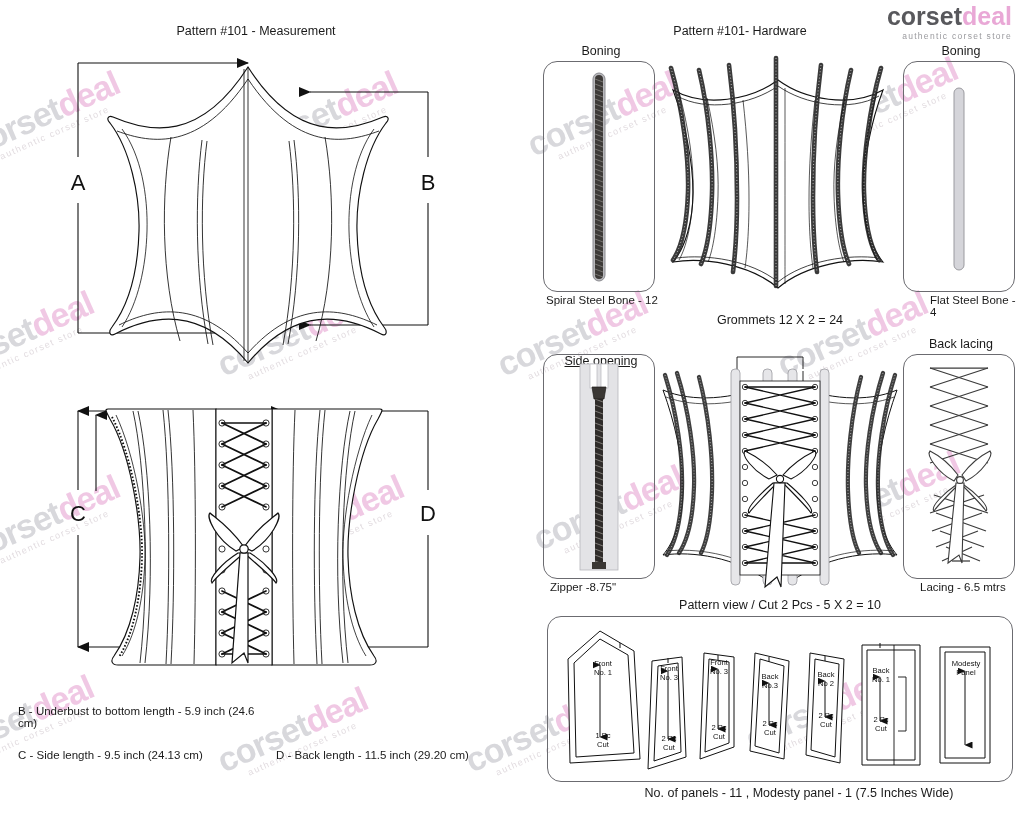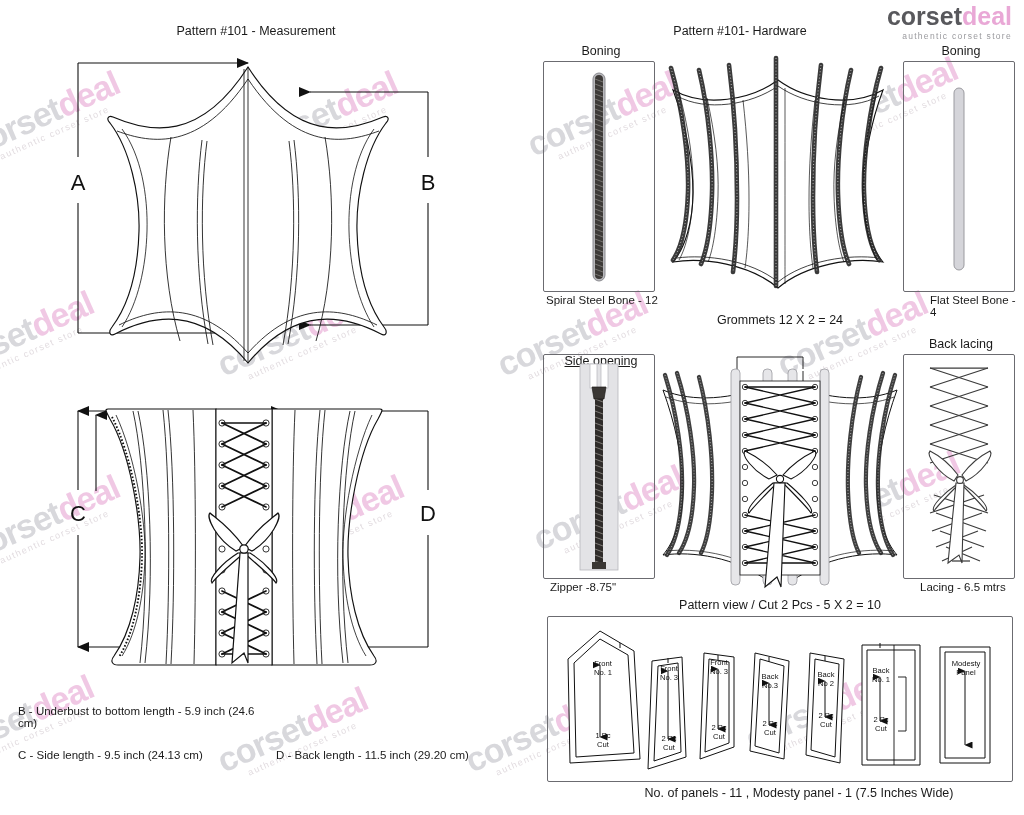--- a/index.html
+++ b/index.html
@@ -40,21 +40,21 @@
   #logo .lg-main { font-size:25px; font-weight:bold; letter-spacing:0px; line-height:1; }
   #logo .lg-c { color:#58585c; }
   #logo .lg-d { color:#e9a8d6; }
   #logo .lg-sub { font-size:8.5px; color:#9a9a9e; letter-spacing:1.3px; margin-top:2px; }
 
   
   .panel-title { font-size:12.5px; text-align:center; color:#1a1a1a; }
   .cap { font-size:11.5px; color:#1a1a1a; }
   .rbox {
     border:1px solid #6b6b70;
-    border-radius:2px;
+    border-radius:14px;
     background:transparent;
     position:absolute;
   }
   svg { display:block; overflow:visible; }
 
   .sec { position:absolute; z-index:3; }
 
   #measure-list { position:absolute; left:18px; top:705px; width:520px; z-index:4; }
   #measure-list .row { display:flex; margin-bottom:20px; }
   #measure-list .col { width:258px; font-size:11.5px; }

